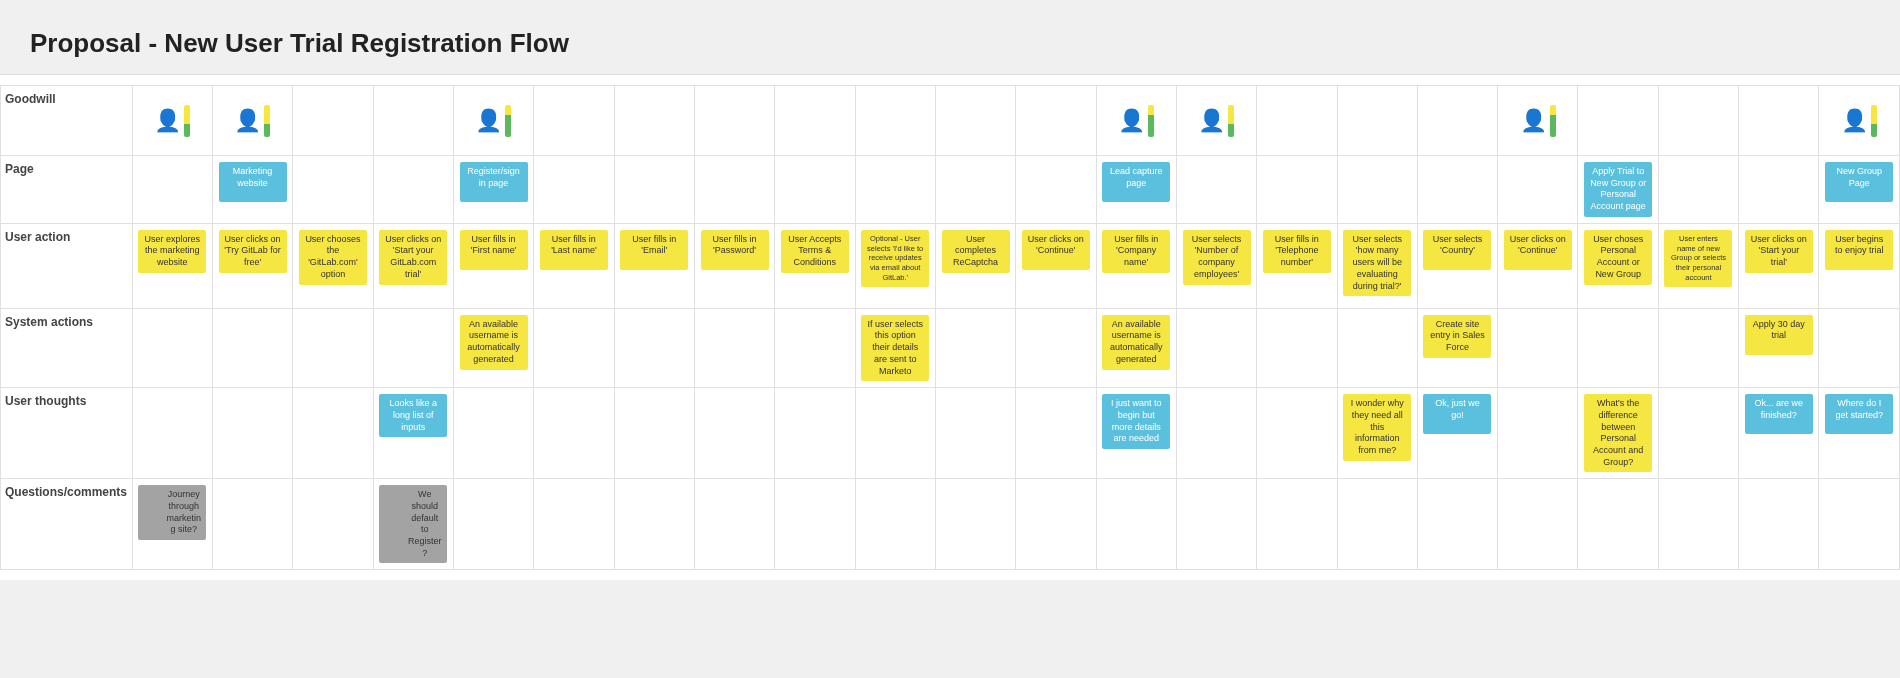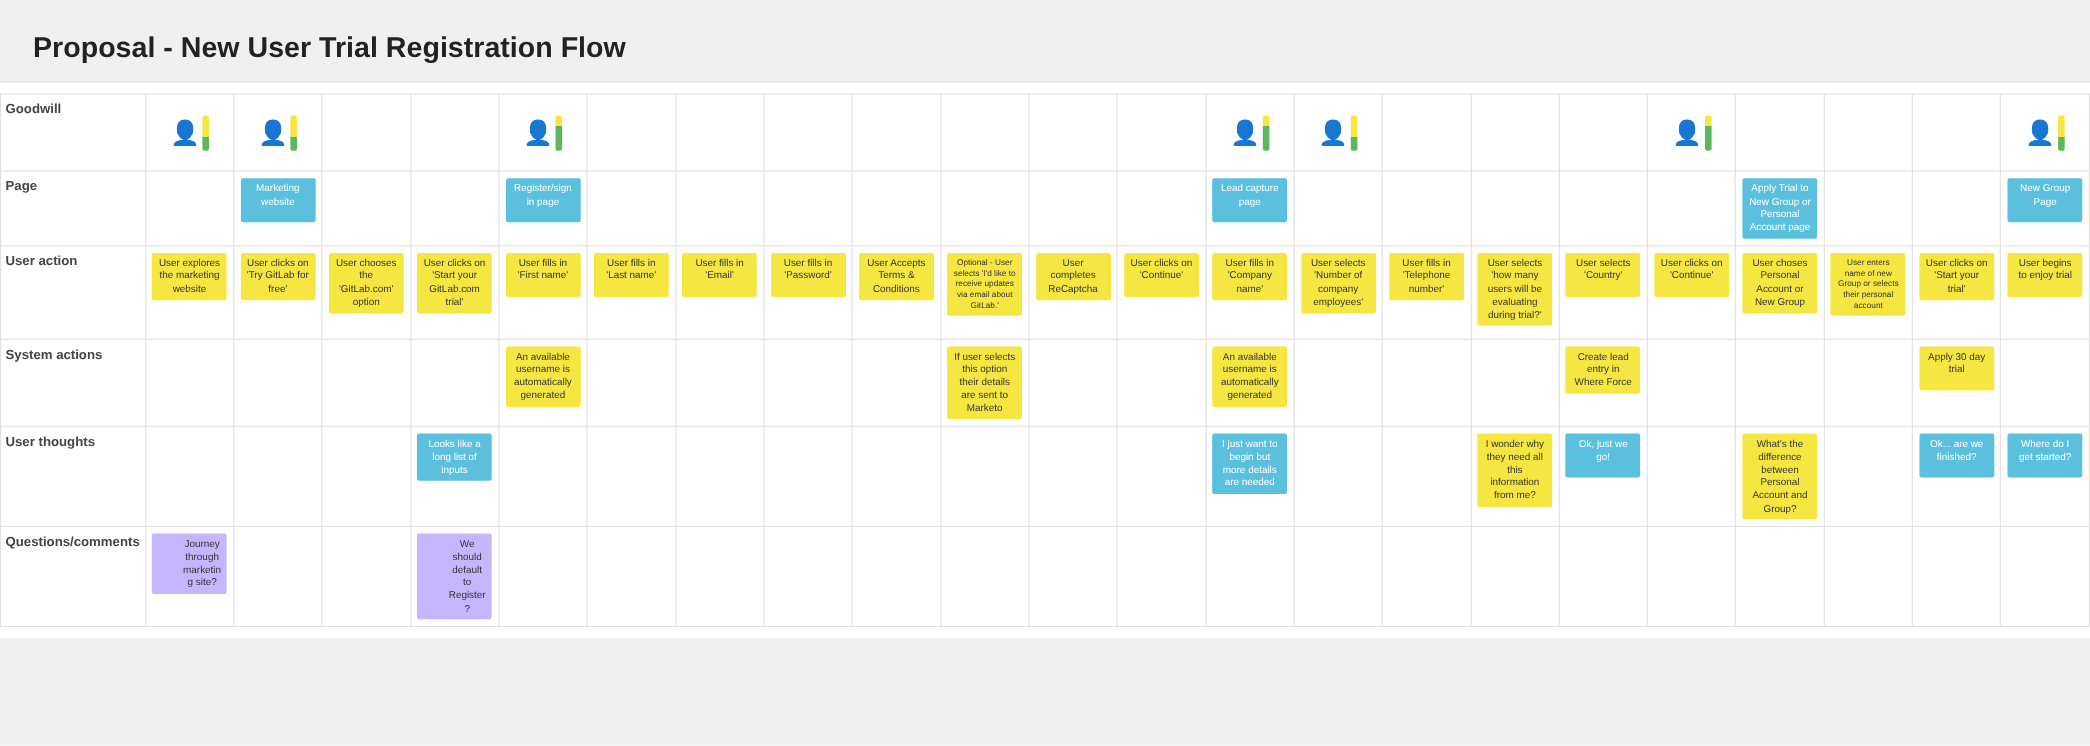--- a/index.html
+++ b/index.html
@@ -69,21 +69,21 @@
       line-height: 1.3;
       text-align: center;
       display: inline-block;
       width: 68px;
       min-height: 40px;
       vertical-align: top;
       word-break: break-word;
     }
     .sticky-blue { background: #5bc0de; color: #fff; }
     .sticky-yellow { background: #f5e642; color: #333; }
-    .sticky-pink { background: #c4b5fd; color: #333; padding-left: 28px; }
+    .sticky-pink { background: #a3a3a3; color: #333; padding-left: 28px; }
 
     .goodwill-icon {
       font-size: 22px;
       display: inline-block;
       color: #888;
       line-height: 1;
     }
     .goodwill-container {
       display: flex;
       align-items: center;
@@ -223,21 +223,21 @@
           <td class="step-cell"></td>
           <td class="step-cell"></td>
           <td class="step-cell"></td>
           <td class="step-cell"><div class="sticky-note sticky-yellow">If user selects this option their details are sent to Marketo</div></td>
           <td class="step-cell"></td>
           <td class="step-cell"></td>
           <td class="step-cell"><div class="sticky-note sticky-yellow">An available username is automatically generated</div></td>
           <td class="step-cell"></td>
           <td class="step-cell"></td>
           <td class="step-cell"></td>
-          <td class="step-cell"><div class="sticky-note sticky-yellow">Create lead entry in Where Force</div></td>
+          <td class="step-cell"><div class="sticky-note sticky-yellow">Create site entry in Sales Force</div></td>
           <td class="step-cell"></td>
           <td class="step-cell"></td>
           <td class="step-cell"></td>
           <td class="step-cell"><div class="sticky-note sticky-yellow">Apply 30 day trial</div></td>
           <td class="step-cell"></td>
         </tr>
         <tr class="user-thoughts-row">
           <td class="row-label-cell">User thoughts</td>
           <td class="step-cell"></td>
           <td class="step-cell"></td>

